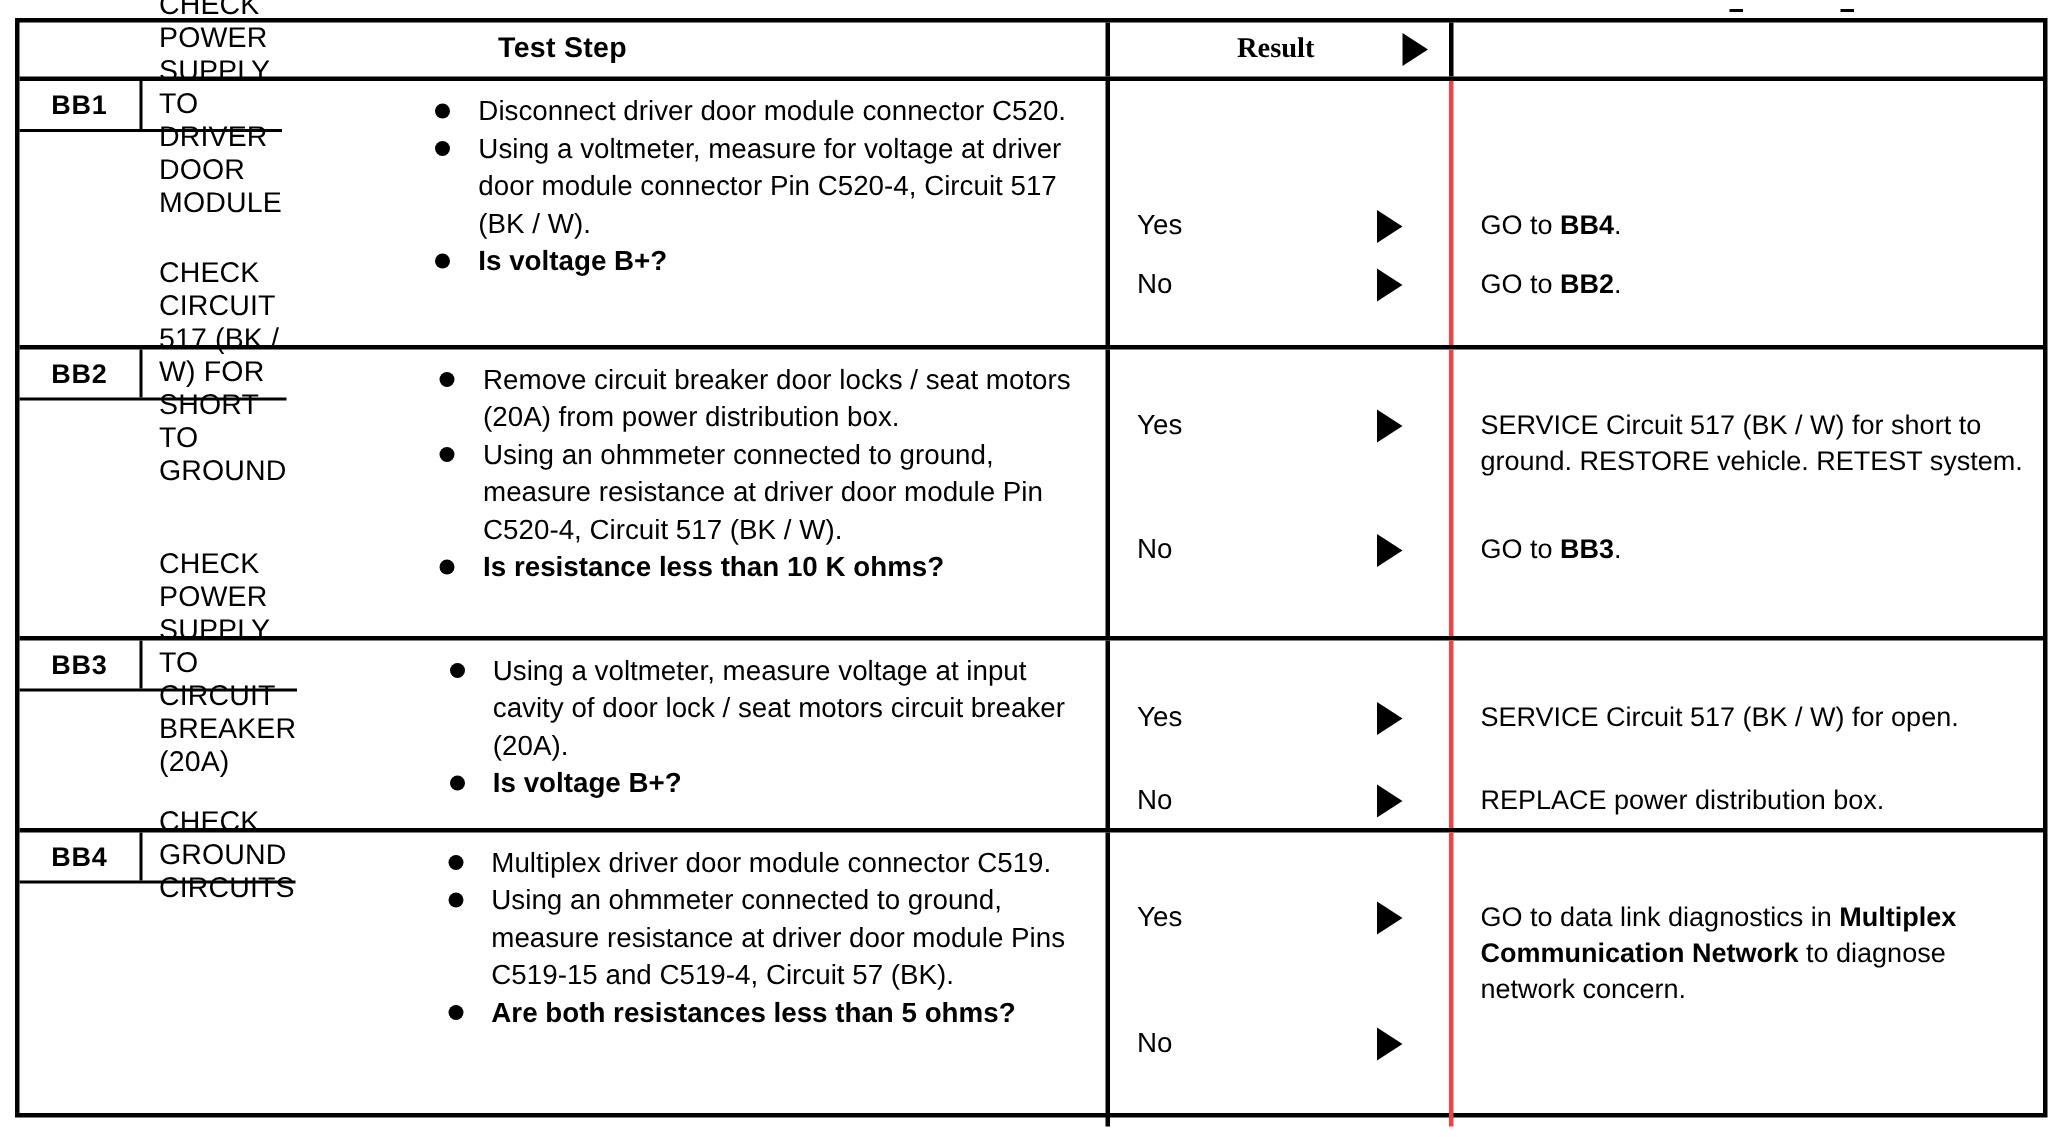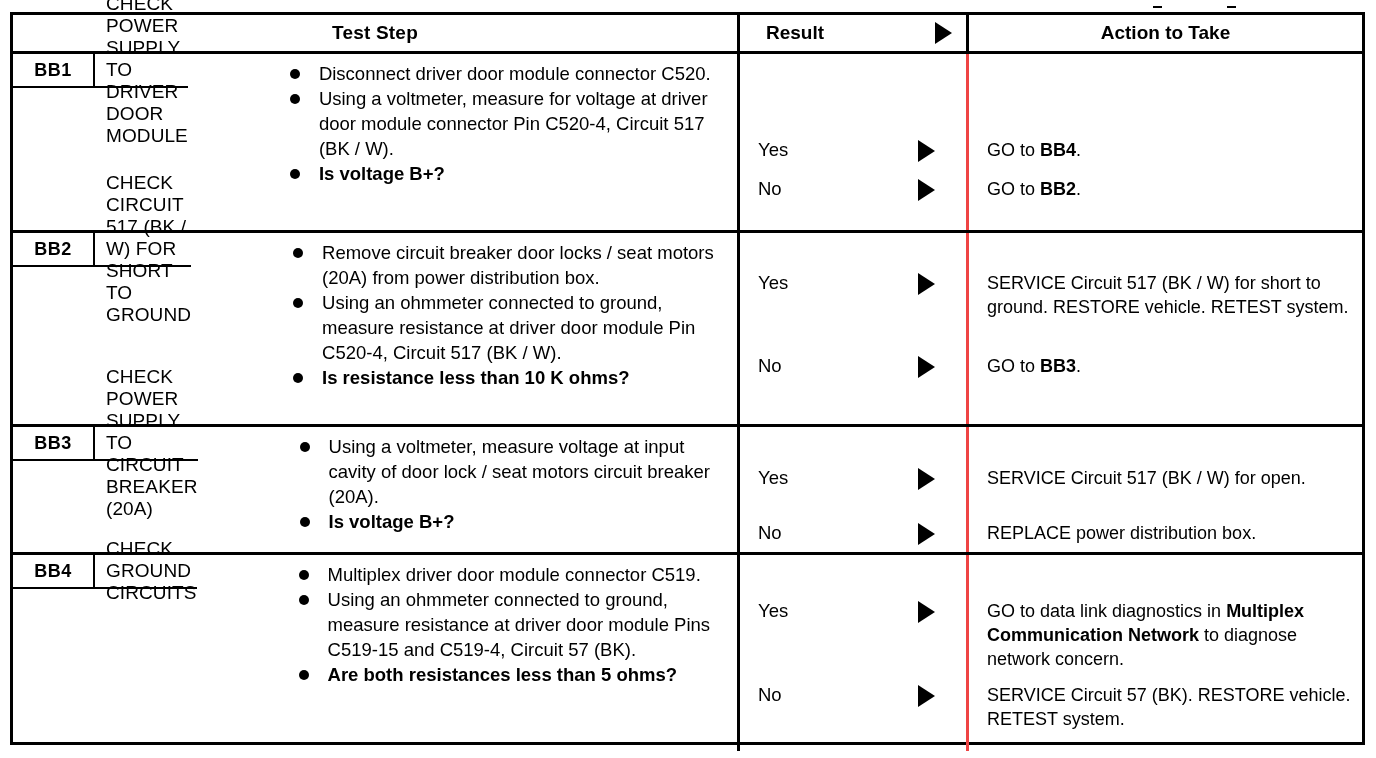--- a/index.html
+++ b/index.html
@@ -59,23 +59,25 @@
     width: 229px;
     flex: 0 0 229px;
     border-right: 3px solid #000;
     box-sizing: border-box;
     display: flex;
     align-items: center;
     position: relative;
   }
   .hdr-result-label {
     flex: 1;
+    text-align: center;
     font-weight: bold;
     font-size: 19px;
     padding-left: 26px;
+    font-family: Liberation Serif, serif;
   }
   .hdr-action {
     flex: 1 1 auto;
     box-sizing: border-box;
     display: flex;
     align-items: center;
     justify-content: center;
     font-weight: bold;
     font-size: 19px;
   }
@@ -216,21 +218,20 @@
 <div class="page">
 
   <div class="diag-table">
 
     <div class="hdr-row">
       <div class="hdr-teststep">Test Step</div>
       <div class="hdr-result">
         <span class="hdr-result-label">Result</span>
         <span class="tri tri-hdr"></span>
       </div>
-      <div class="hdr-action">Action to Take</div>
     </div>
 
     <div id="rows-host" style="display:flex;flex-direction:column;flex:1 1 auto;">
         <div class="body-row" style="height: 179px; flex: 0 0 179px;">
           <div class="col-test">
             <div class="step-head">
               <div class="step-id">BB1</div>
               <div class="step-title">CHECK POWER SUPPLY TO DRIVER DOOR MODULE</div>
             </div>
             <div class="bullets">
@@ -324,21 +325,20 @@
               <div class="ans-label">Yes</div>
               <div class="ans-tri"><span class="tri"></span></div>
             </div>
             <div class="ans" style="top: 128px;">
               <div class="ans-label">No</div>
               <div class="ans-tri"><span class="tri"></span></div>
             </div>
           </div>
           <div class="col-action">
             <div class="act" style="top: 44px;">GO to data link diagnostics in <b>Multiplex Communication Network</b> to diagnose network concern.</div>
-            <div class="act" style="top: 128px;">SERVICE Circuit 57 (BK). RESTORE vehicle. RETEST system.</div>
           </div>
         </div>
       </div>
 
   </div>
 
   <span class="scan-mark" style="left:1153px;top:6px;width:9px;height:2px;"></span>
   <span class="scan-mark" style="left:1227px;top:6px;width:9px;height:2px;"></span>
 
 </div>

